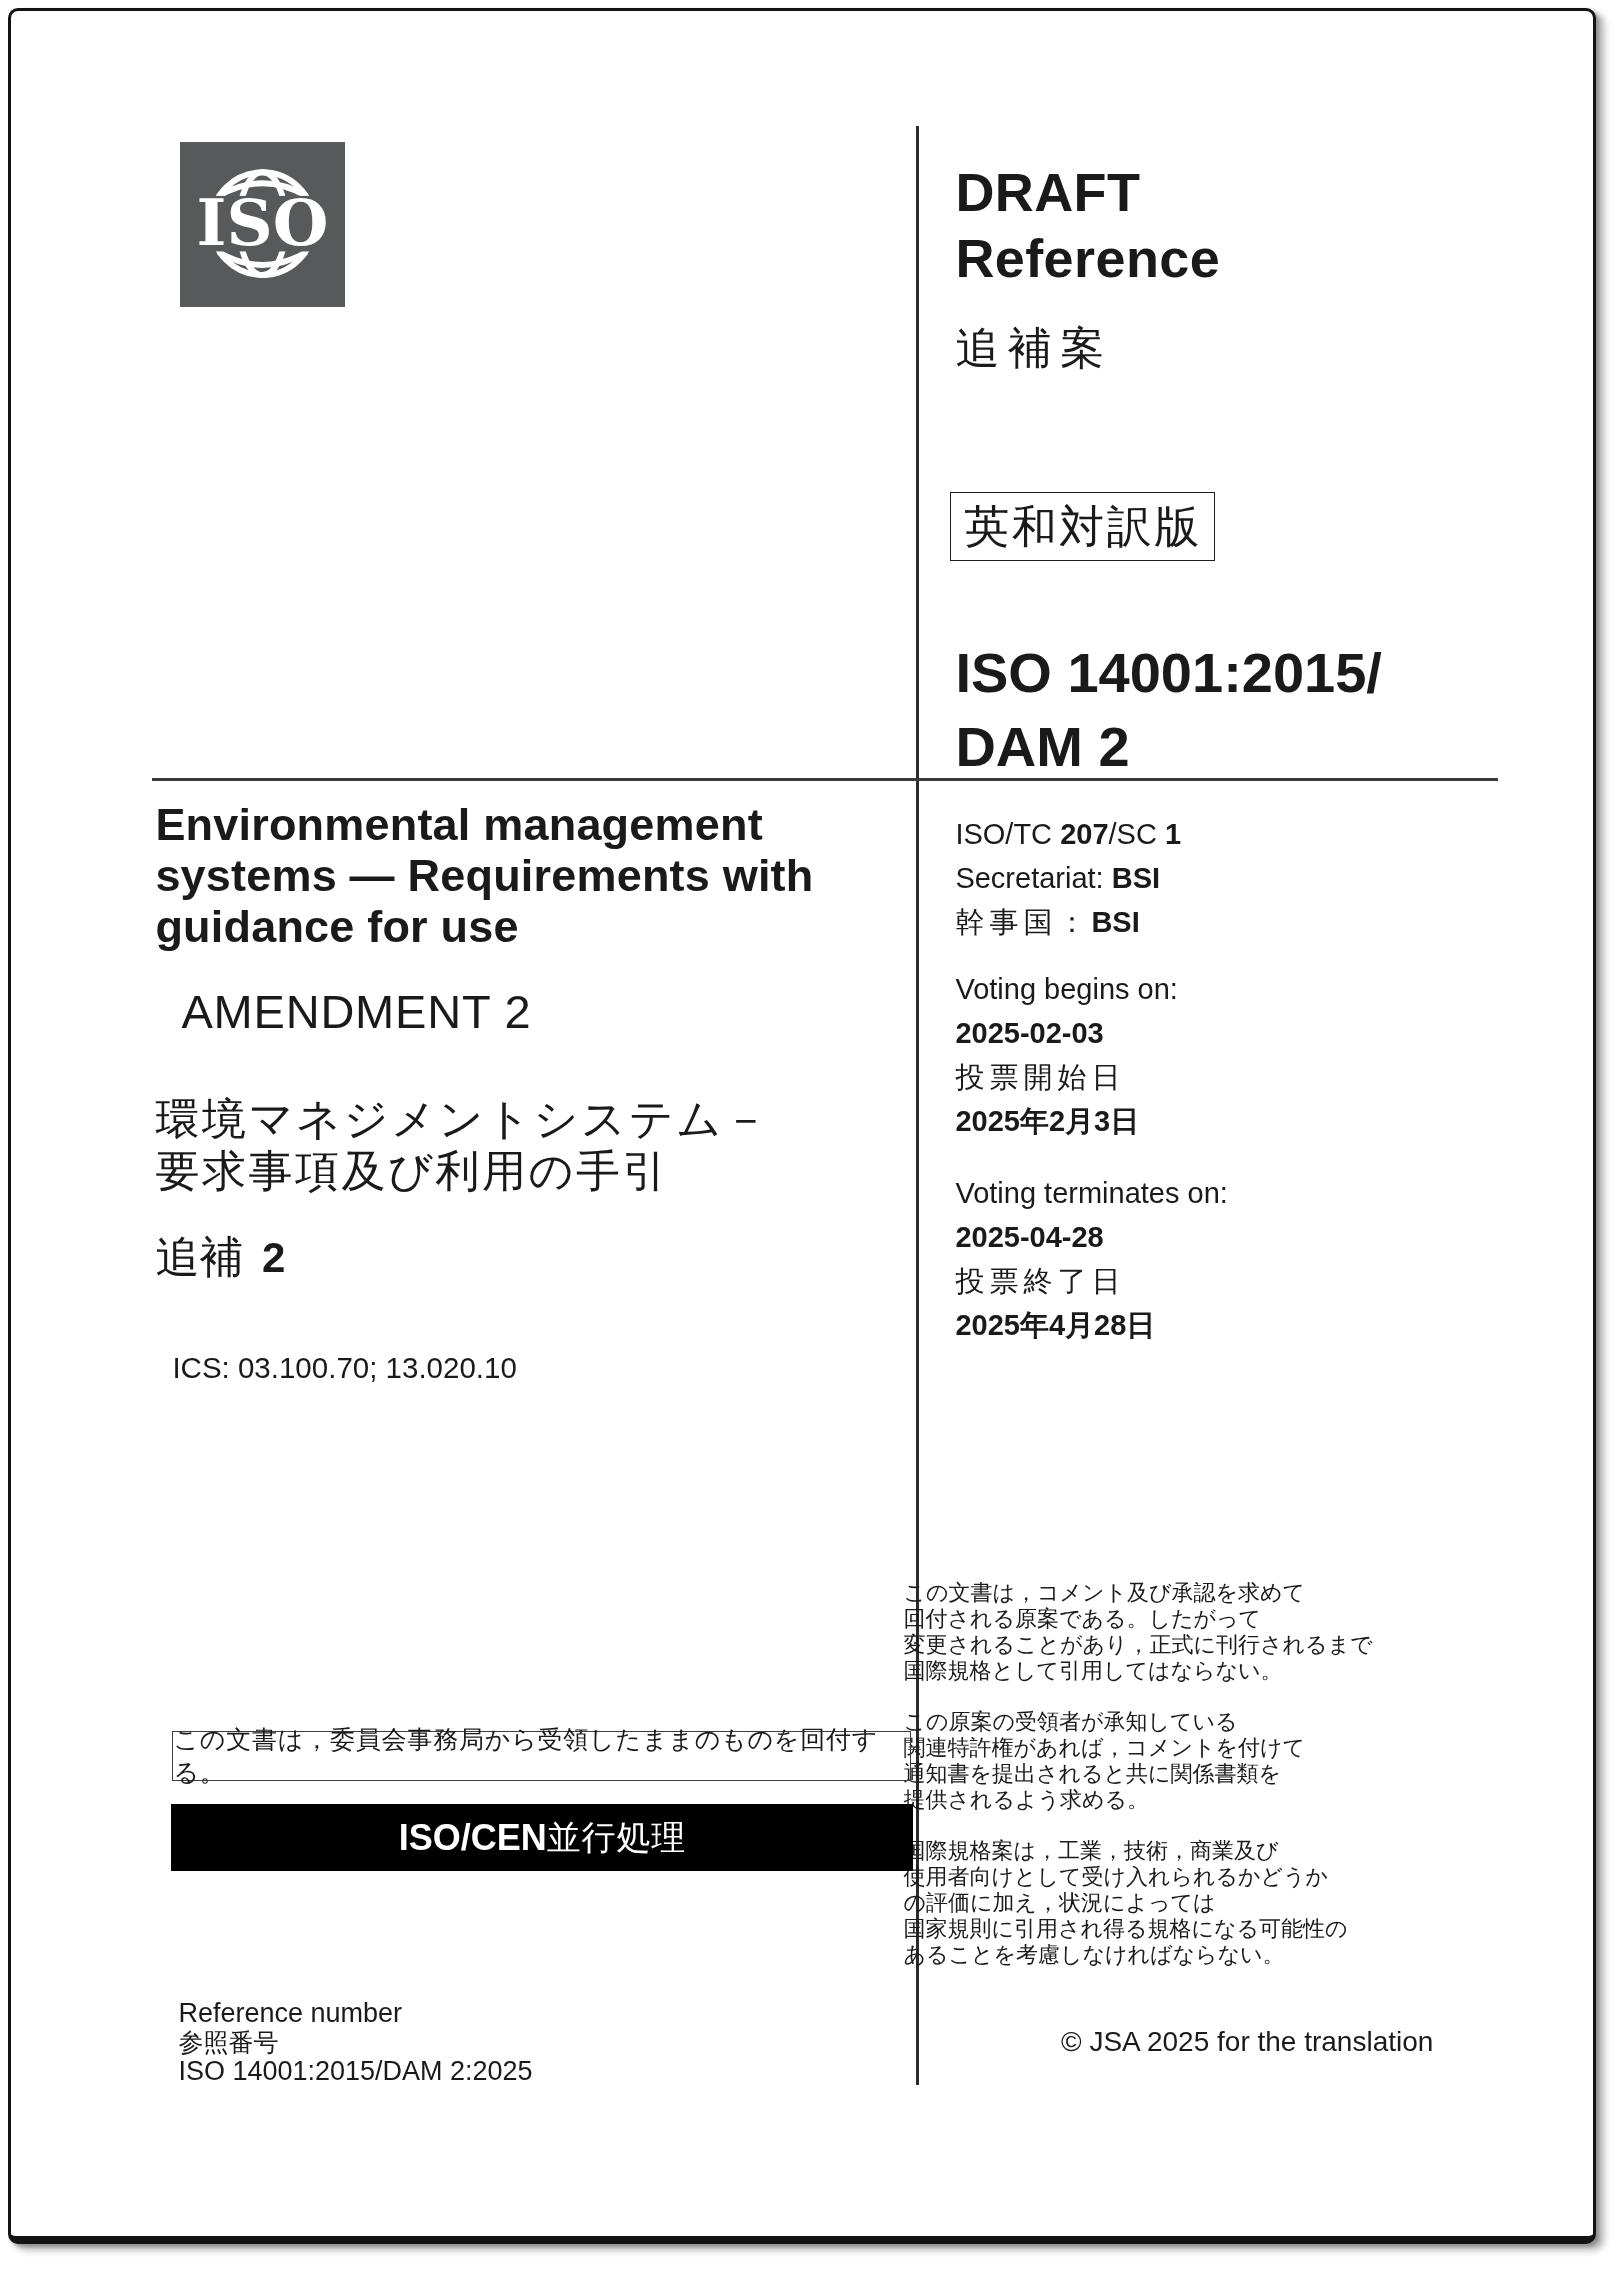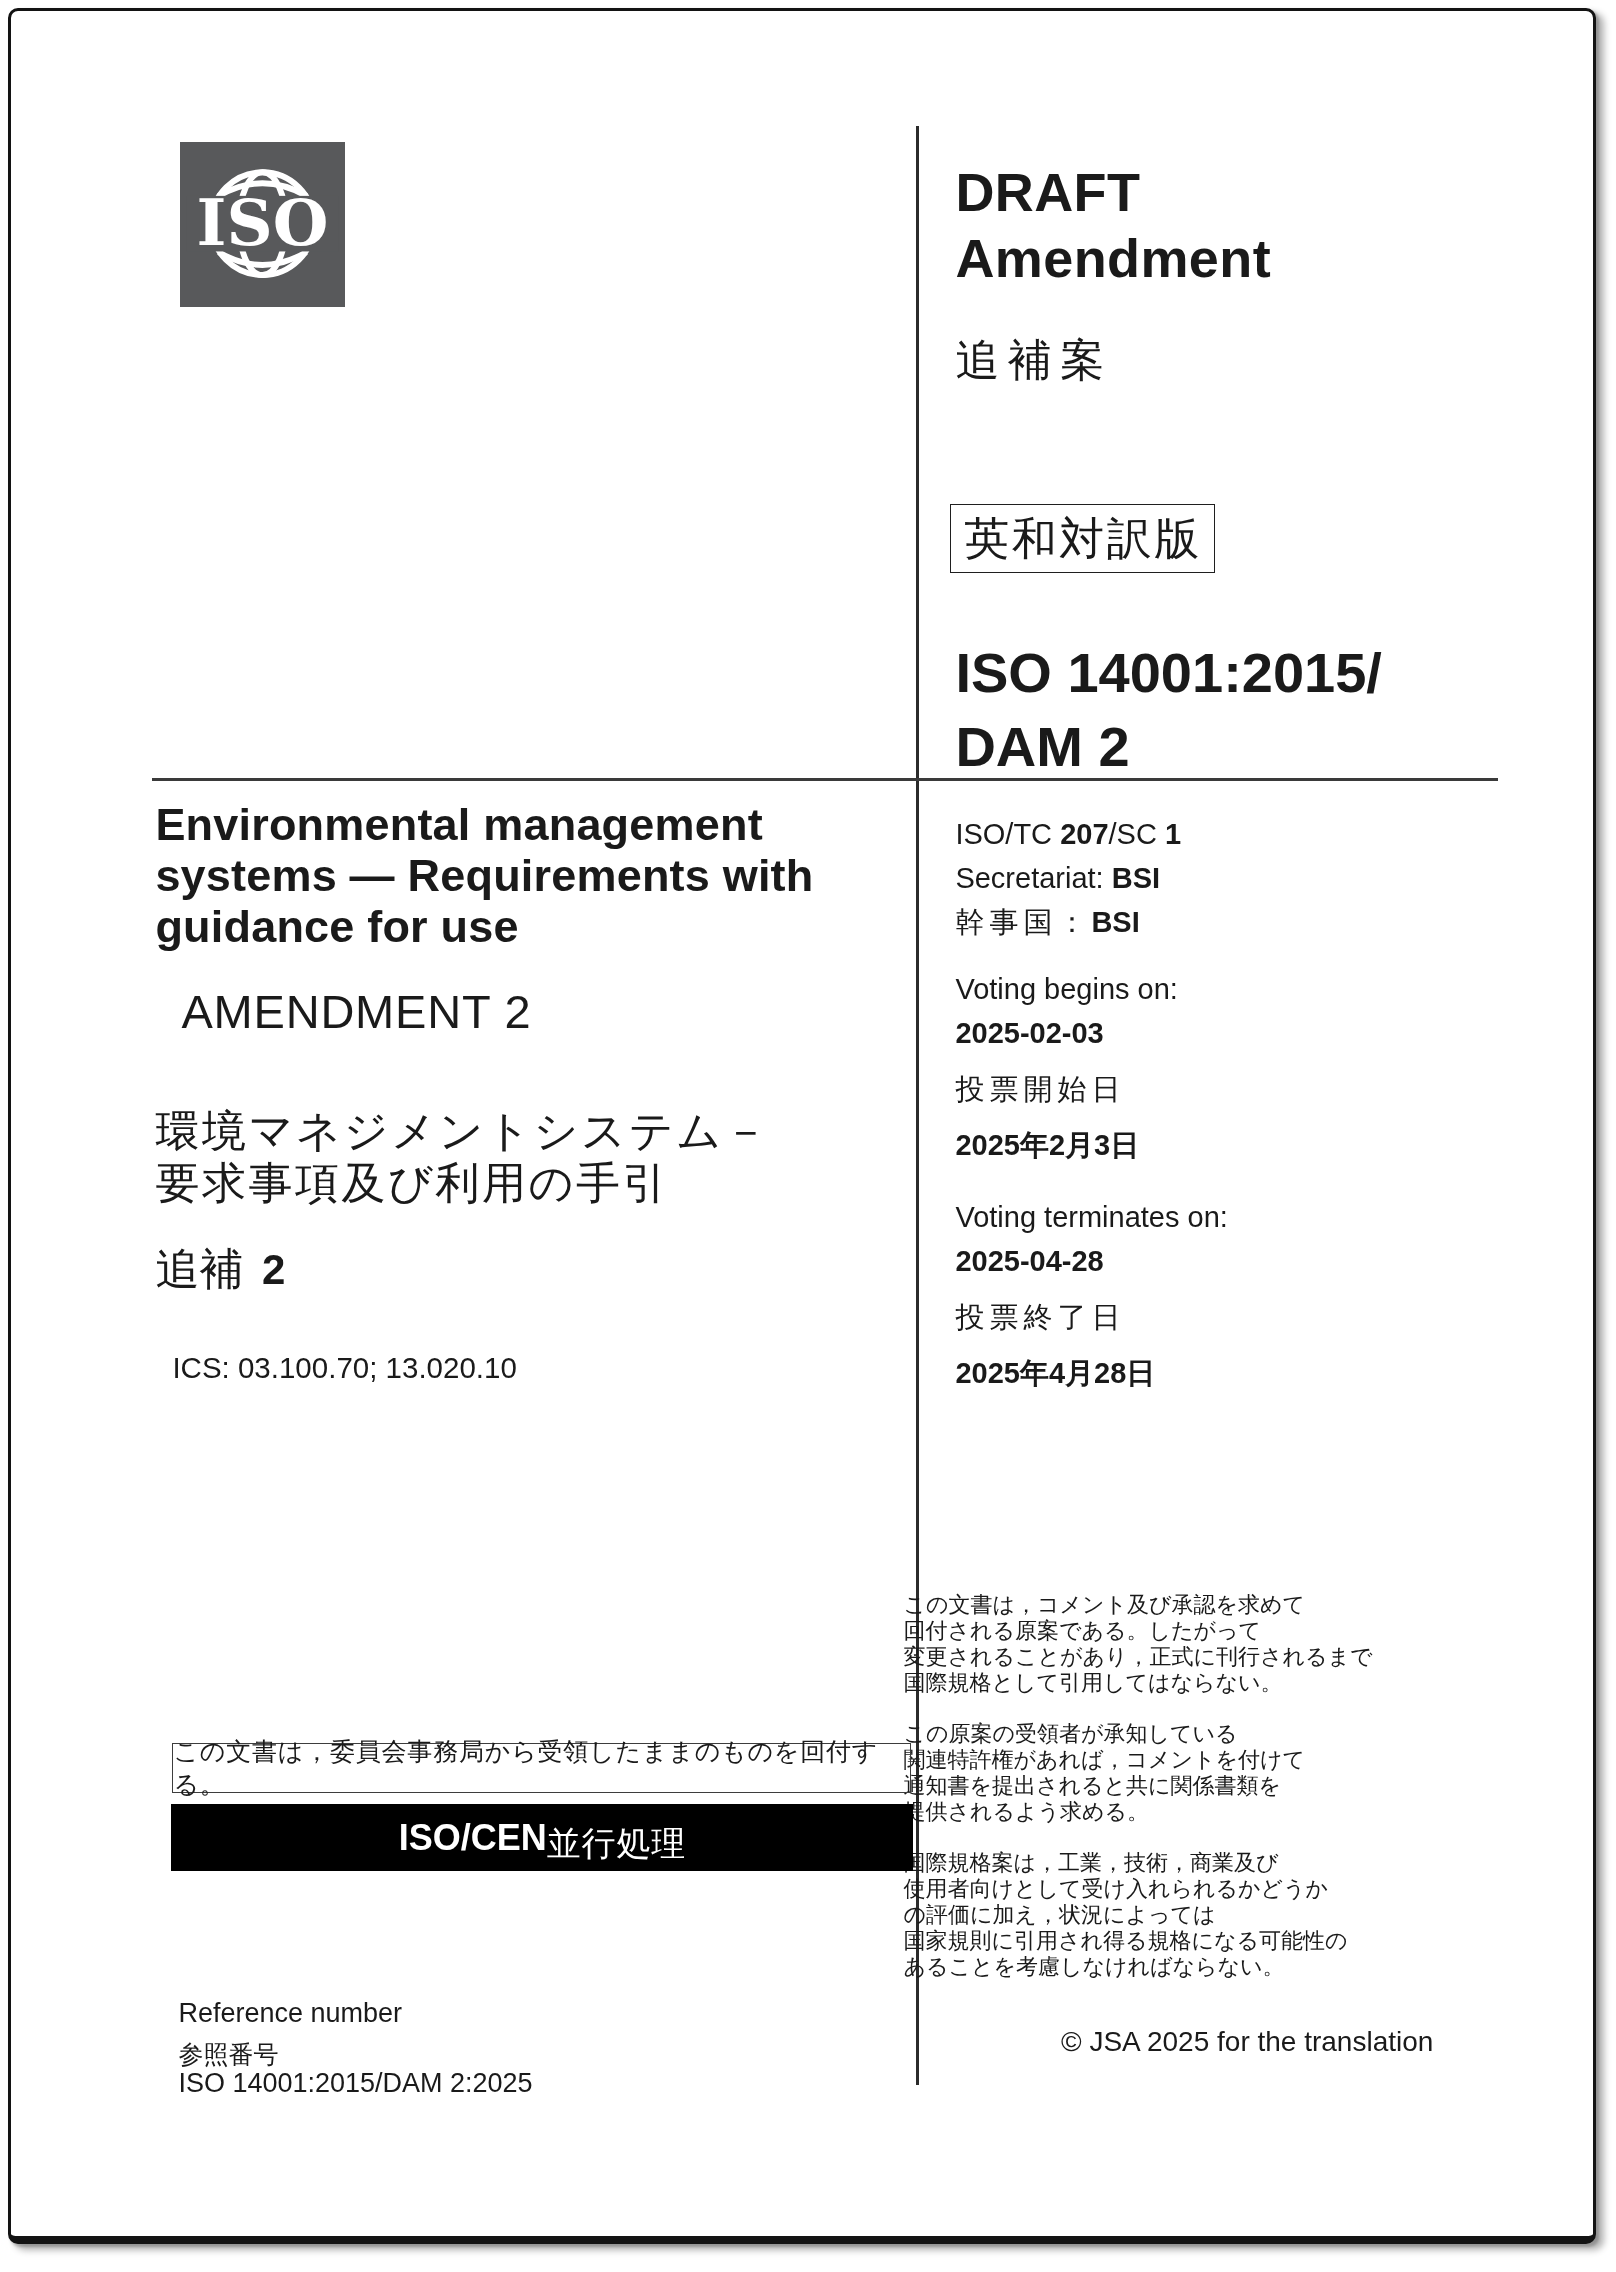--- a/index.html
+++ b/index.html
@@ -16,21 +16,21 @@
     position:absolute;left:8.4px;top:8.4px;
     width:1582px;height:2225px;
     background:#fff;
     border:3.4px solid #131313;
     border-bottom-width:8.4px;
     border-radius:10px;
     box-shadow:7.6px 5.9px 7.6px rgba(0,0,0,.30), 2.5px 2.5px 2.5px rgba(0,0,0,.18);
   }
   .abs{position:absolute;}
   .pre{white-space:pre-line;}
-  .jp{font-family:"Liberation Sans","Liberation Serif",serif;margin-top:12px;}
+  .jp{font-family:"Liberation Sans","Liberation Serif",serif;}
   .b{font-weight:bold;}
 
   
   .logo{left:169px;top:131px;width:165px;height:165px;}
 
   
   .divider{left:905px;top:115px;width:2.5px;height:1959px;background:#2b2b2b;}
   .hrule{left:141px;top:767px;width:1346px;height:2.5px;background:#3a3a3a;}
 
   
@@ -93,21 +93,21 @@
       </g>
       <rect x="8" y="64" width="180" height="66" fill="#58595b"></rect>
       <text x="98" y="122" text-anchor="middle" fill="#ffffff" font-family="DejaVu Serif, Liberation Serif, serif" font-weight="bold" font-size="76">ISO</text>
     </svg>
   </div>
 
   <div class="abs divider"></div>
   <div class="abs hrule"></div>
 
   <div class="abs doc-type pre">DRAFT
-Amendment</div>
+Reference</div>
   <div class="abs doc-type-jp jp">追補案</div>
   <div class="abs badge jp">英和対訳版</div>
   <div class="abs std-ref pre">ISO 14001:2015/
 DAM 2</div>
 
   <div class="abs committee">
     <div class="ln"><span>ISO/TC </span><span class="b">207</span><span>/SC </span><span class="b">1</span></div>
     <div class="ln"><span>Secretariat: </span><span class="b">BSI</span></div>
     <div class="ln"><span class="jp jpln">幹事国：</span><span class="b">BSI</span></div>
     <div class="sp27"></div>

